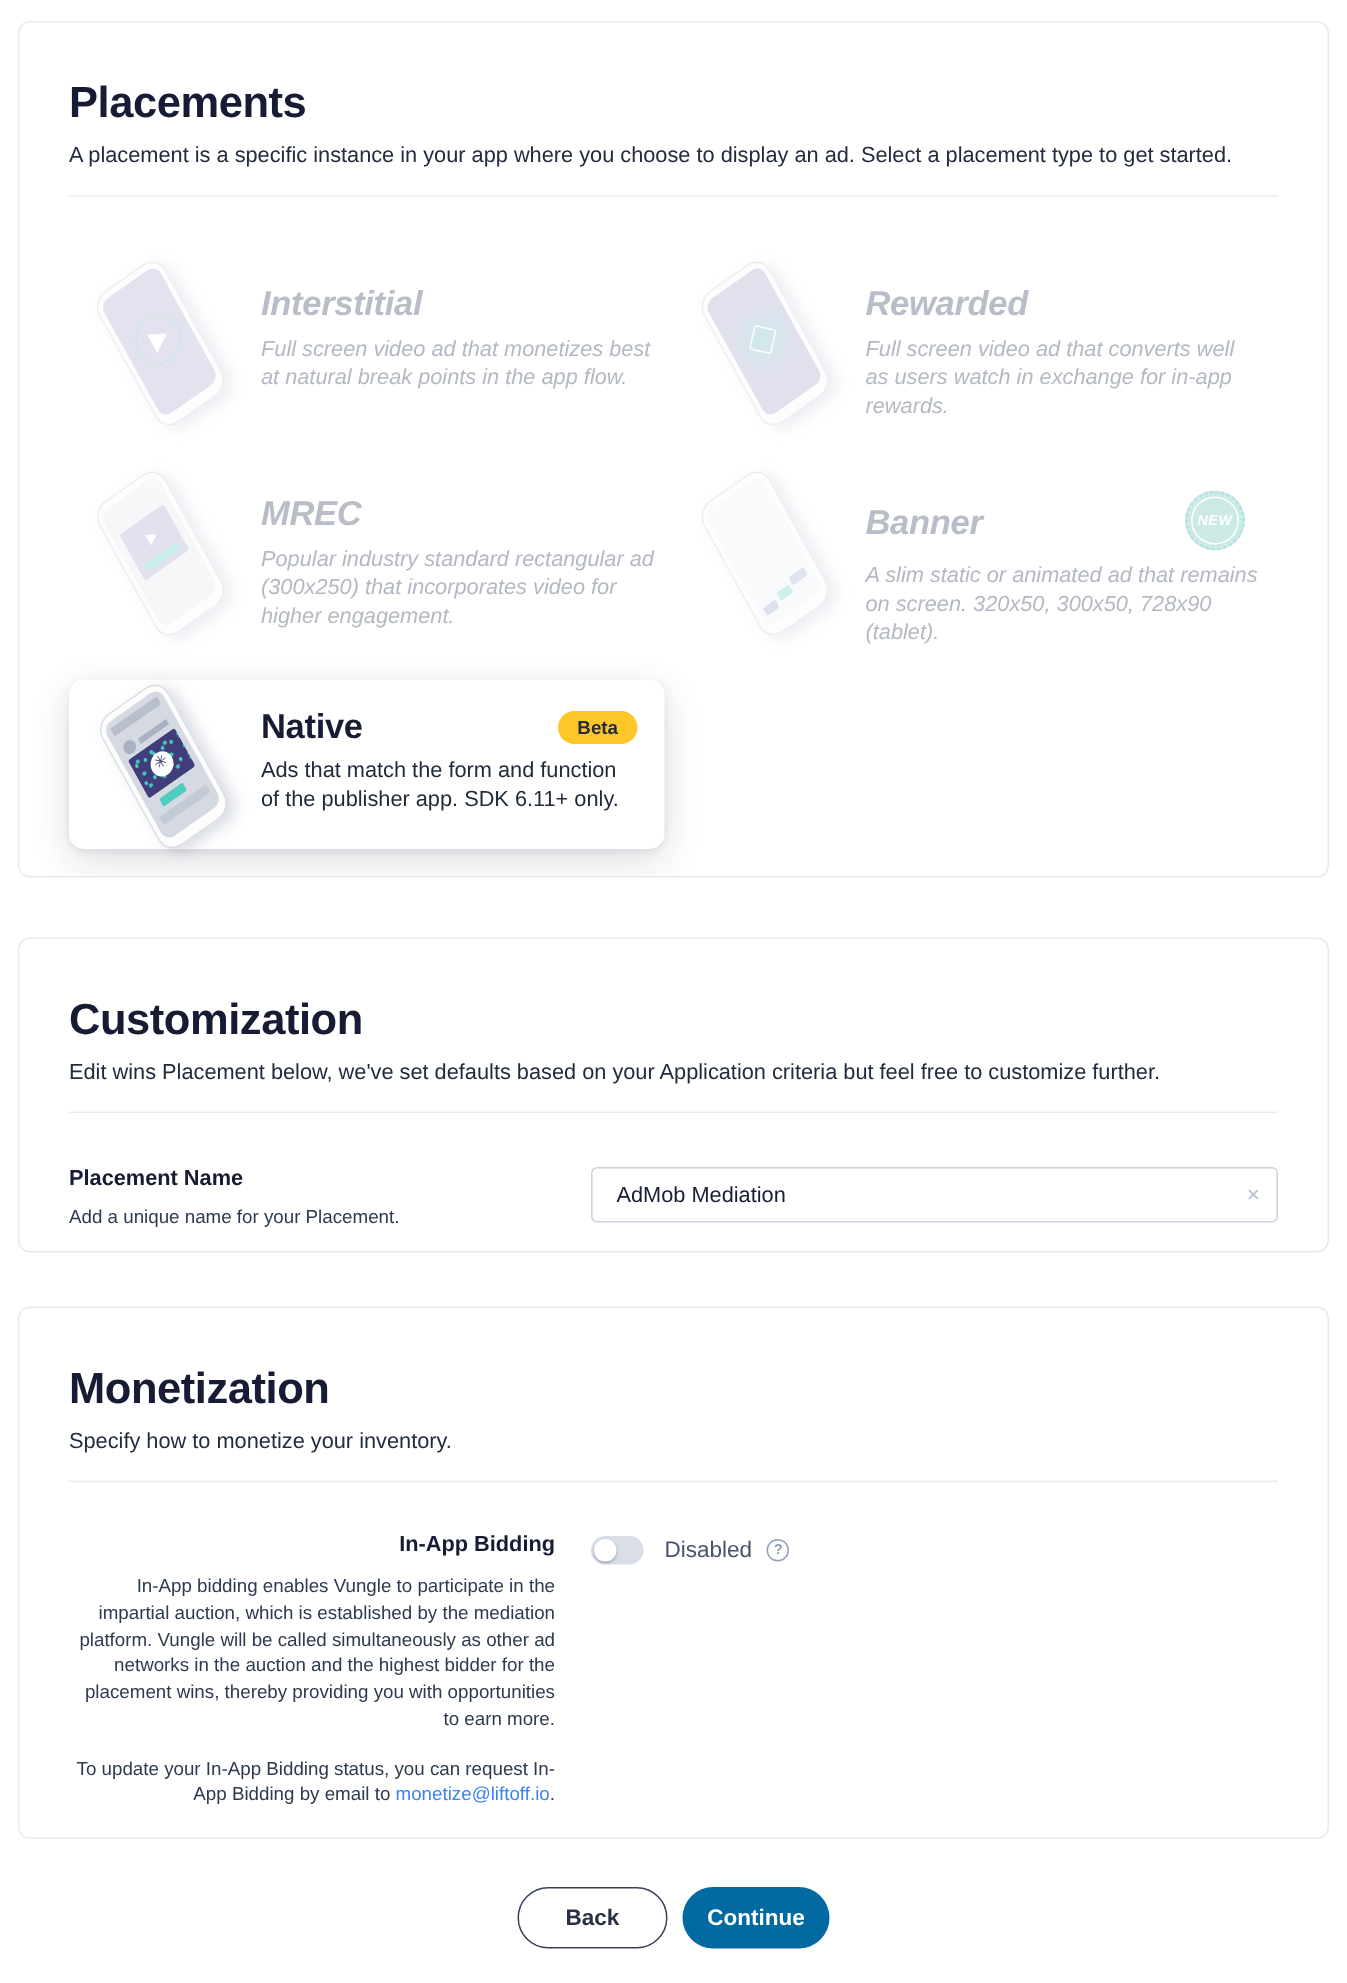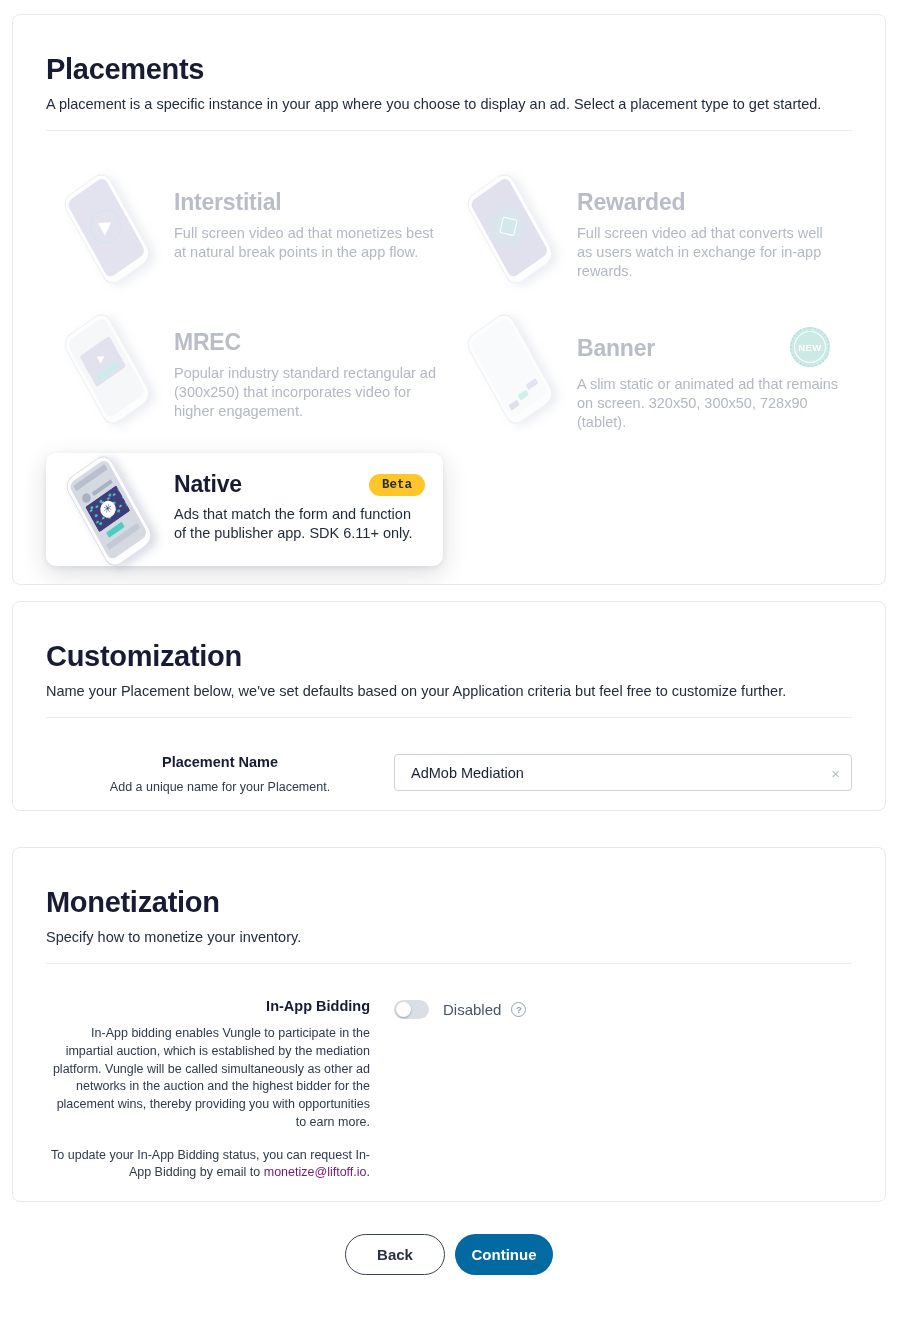--- a/index.html
+++ b/index.html
@@ -40,20 +40,21 @@
   #placements-card { margin-top: 14px; height: 571px; }
   .options-grid {
     display: grid;
     grid-template-columns: 50% 50%;
     margin-top: 42px;
   }
   .opt {
     display: flex;
     min-height: 140px;
     cursor: pointer;
+    font-style: italic;
   }
   .icon-wrap {
     width: 128px;
     flex-shrink: 0;
     position: relative;
     height: 112px;
   }
   .faded { opacity: 0.5; }
   .phone {
     position: absolute;
@@ -189,26 +190,25 @@
   .native-card .opt-desc { color: #1f2937; margin-top: 7px; max-width: 252px; }
   .beta-badge {
     margin-left: auto;
     background: #ffc629;
     color: #262b38;
     font-size: 12.5px;
     font-weight: 700;
     padding: 4px 13px;
     border-radius: 13px;
     flex-shrink: 0;
-    font-family: Liberation Mono, monospace;
   }
 
   
-  #customization-card { margin-top: 16px; height: 210px; }
-  .field-row { display: flex; margin-top: 36px; text-align: center; }
+  #customization-card { margin-top: 40px; height: 210px; }
+  .field-row { display: flex; margin-top: 36px; }
   .field-left { width: 348px; flex-shrink: 0; }
   .field-label { font-size: 14.5px; font-weight: 700; color: #171b33; }
   .field-helper { margin-top: 10px; font-size: 12.5px; color: #2e3a4e; }
   .text-input {
     width: 462px; height: 37px;
     border: 1px solid #c9d2dd;
     border-radius: 4px;
     display: flex; align-items: center;
     padding: 0 16px;
     position: relative;
@@ -221,21 +221,21 @@
     cursor: pointer; line-height: 1;
   }
 
   
   #monetization-card { margin-top: 36px; height: 355px; }
   .bid-row { display: flex; margin-top: 34px; }
   .bid-left { width: 348px; flex-shrink: 0; padding-right: 24px; text-align: right; }
   .bid-title { font-size: 14.5px; font-weight: 700; color: #171b33; }
   .bid-para { margin-top: 11px; font-size: 12.5px; line-height: 1.42; color: #2e3a4e; }
   .bid-para2 { margin-top: 15px; font-size: 12.5px; line-height: 1.42; color: #2e3a4e; }
-  .email-link { color: #701a75; text-decoration: none; cursor: pointer; }
+  .email-link { color: #3b82f6; text-decoration: none; cursor: pointer; }
   .bid-right { display: flex; align-items: center; height: 22px; }
   .toggle {
     width: 35px; height: 19px;
     background: #d9dee7;
     border-radius: 10px;
     position: relative;
     cursor: pointer;
     flex-shrink: 0;
   }
   .toggle .knob {
@@ -385,21 +385,21 @@
         </div>
         <p class="opt-desc">Ads that match the form and function of the publisher app. SDK 6.11+ only.</p>
       </div>
     </div>
 
   </div>
 </section>
 
 <section class="card" id="customization-card">
   <h1 class="card-title">Customization</h1>
-  <p class="card-desc">Name your Placement below, we've set defaults based on your Application criteria but feel free to customize further.</p>
+  <p class="card-desc">Edit wins Placement below, we've set defaults based on your Application criteria but feel free to customize further.</p>
   <hr class="divider">
 
   <div class="field-row">
     <div class="field-left">
       <div class="field-label">Placement Name</div>
       <div class="field-helper">Add a unique name for your Placement.</div>
     </div>
     <div class="text-input">
       <span class="value">AdMob Mediation</span>
       <span class="clear-x">×</span>

